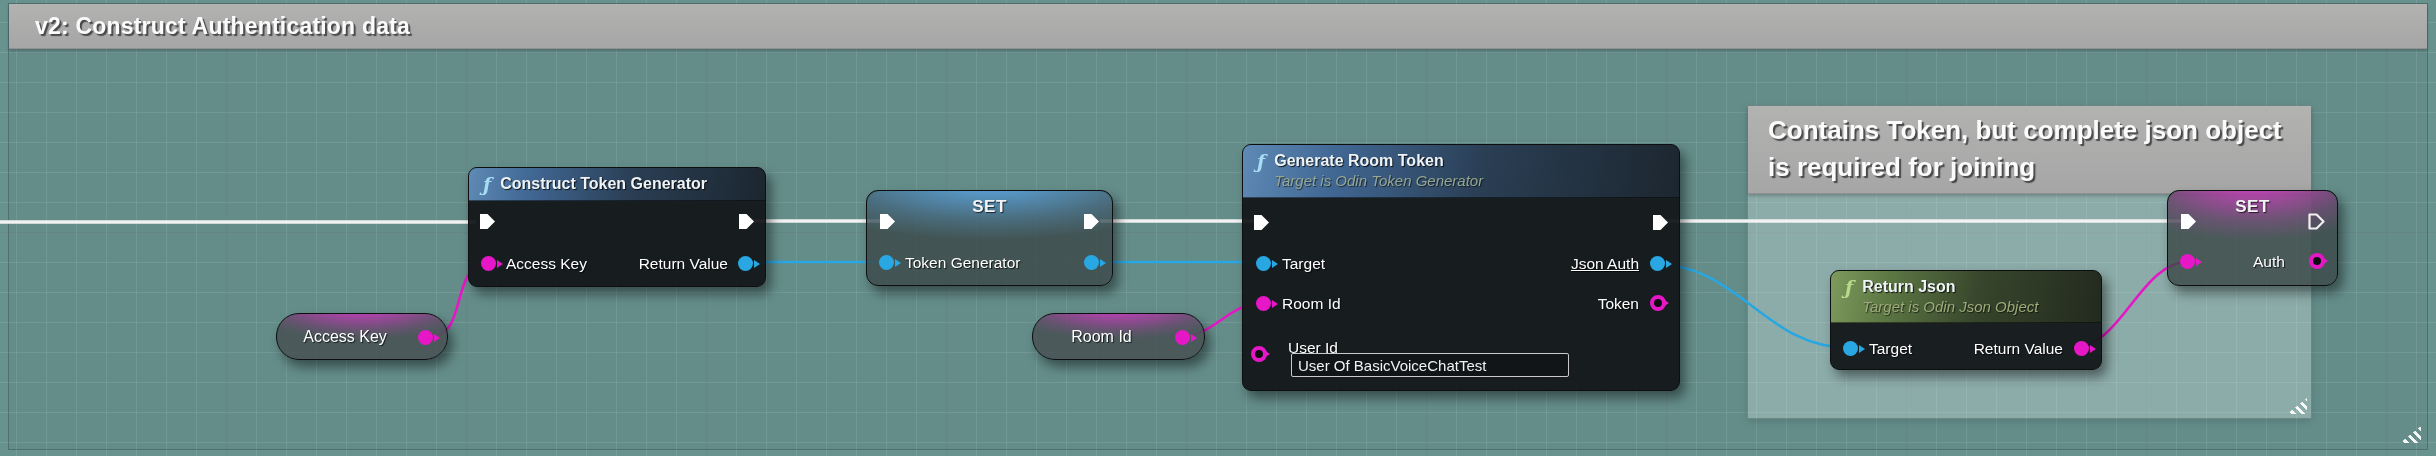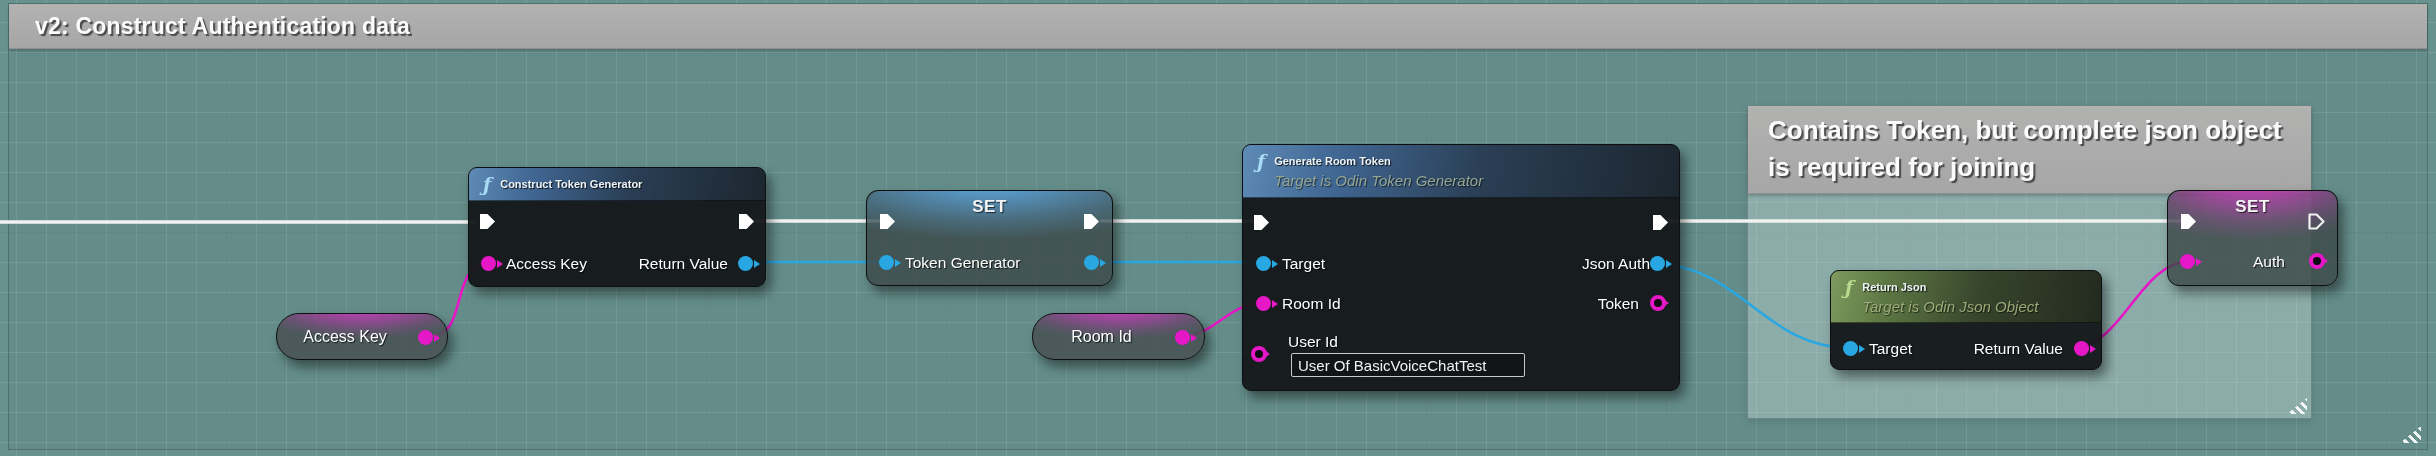--- a/index.html
+++ b/index.html
@@ -81,21 +81,21 @@
   }
   .fn-header.green{
     background:linear-gradient(100deg,#7e9a5d 0%,#5c7643 22%,#37452c 55%,#222a1e 100%);
   }
   .fn-icon{
     font-family:"DejaVu Serif",serif;font-style:italic;font-weight:bold;
     font-size:19px;line-height:22px;
   }
   .fn-icon.blue-i{color:#a8dcf5;}
   .fn-icon.green-i{color:#b9da8d;}
-  .fn-title{font-size:11px;font-weight:bold;color:#eef3f6;line-height:22px;text-shadow:1px 1px 1px rgba(0,0,0,0.8);}
+  .fn-title{font-size:16px;font-weight:bold;color:#eef3f6;line-height:22px;text-shadow:1px 1px 1px rgba(0,0,0,0.8);}
   .fn-subtitle{font-size:15px;font-style:italic;color:#94a794;line-height:18px;margin-top:0px;text-shadow:1px 1px 1px rgba(0,0,0,0.6);}
 
   .set-node{
     background:rgba(58,70,69,0.80);
     border-radius:12px;
   }
   .set-glow{position:absolute;inset:0;border-radius:13px;pointer-events:none;}
   .set-glow.blue-g{background:radial-gradient(130% 95% at 50% -12%,rgba(95,175,240,0.95),rgba(95,175,240,0.25) 46%,transparent 68%);}
   .set-glow.pink-g{background:radial-gradient(130% 95% at 50% -12%,rgba(222,62,205,0.92),rgba(222,62,205,0.22) 46%,transparent 68%);}
   .set-title{
@@ -222,31 +222,31 @@
     </div>
     <svg class="exec-pin" style="left:8px;top:67px;" viewBox="0 0 21 21">
       <path d="M3 3 h7.5 l7.5 7.5 l-7.5 7.5 h-7.5 z" fill="#fff" stroke="none" stroke-linejoin="round"></path>
     </svg>
     <svg class="exec-pin" style="right:8px;top:67px;" viewBox="0 0 21 21">
       <path d="M3 3 h7.5 l7.5 7.5 l-7.5 7.5 h-7.5 z" fill="#fff" stroke="none" stroke-linejoin="round"></path>
     </svg>
 
     <span class="pin obj filled" style="left:13px;top:111px;"></span>
     <span class="pin-label" style="left:39px;top:111px;">Target</span>
-    <span class="pin-label right" style="right:29px;top:111px;">Json Auth</span>
+    <span class="pin-label right" style="right:40px;top:111px;text-decoration:underline;">Json Auth</span>
     <span class="pin obj filled" style="right:14px;top:111px;"></span>
 
     <span class="pin str filled" style="left:13px;top:151px;"></span>
     <span class="pin-label" style="left:39px;top:151px;">Room Id</span>
     <span class="pin-label right" style="right:40px;top:151px;">Token</span>
     <span class="pin str hollow" style="right:13px;top:150px;"></span>
 
-    <span class="pin-label" style="left:45px;top:189px;">User Id</span>
+    <span class="pin-label" style="left:45px;top:195px;">User Id</span>
     <span class="pin str hollow" style="left:8px;top:201px;"></span>
-    <input class="text-field" style="left: 48px; top: 208px; width: 234px; height: 24px;" value="User Of BasicVoiceChatTest">
+    <input class="text-field" style="left: 48px; top: 208px; width: 278px; height: 24px;" value="User Of BasicVoiceChatTest">
   </div>
 
   <div class="node fn-node" style="left:1830px;top:270px;width:272px;height:100px;">
     <div class="fn-header green" style="padding-bottom:6px;">
       <span class="fn-icon green-i">ƒ</span>
       <span>
         <span class="fn-title" style="display:block;">Return Json</span>
         <span class="fn-subtitle" style="display:block;color:#9cab79;">Target is Odin Json Object</span>
       </span>
     </div>

